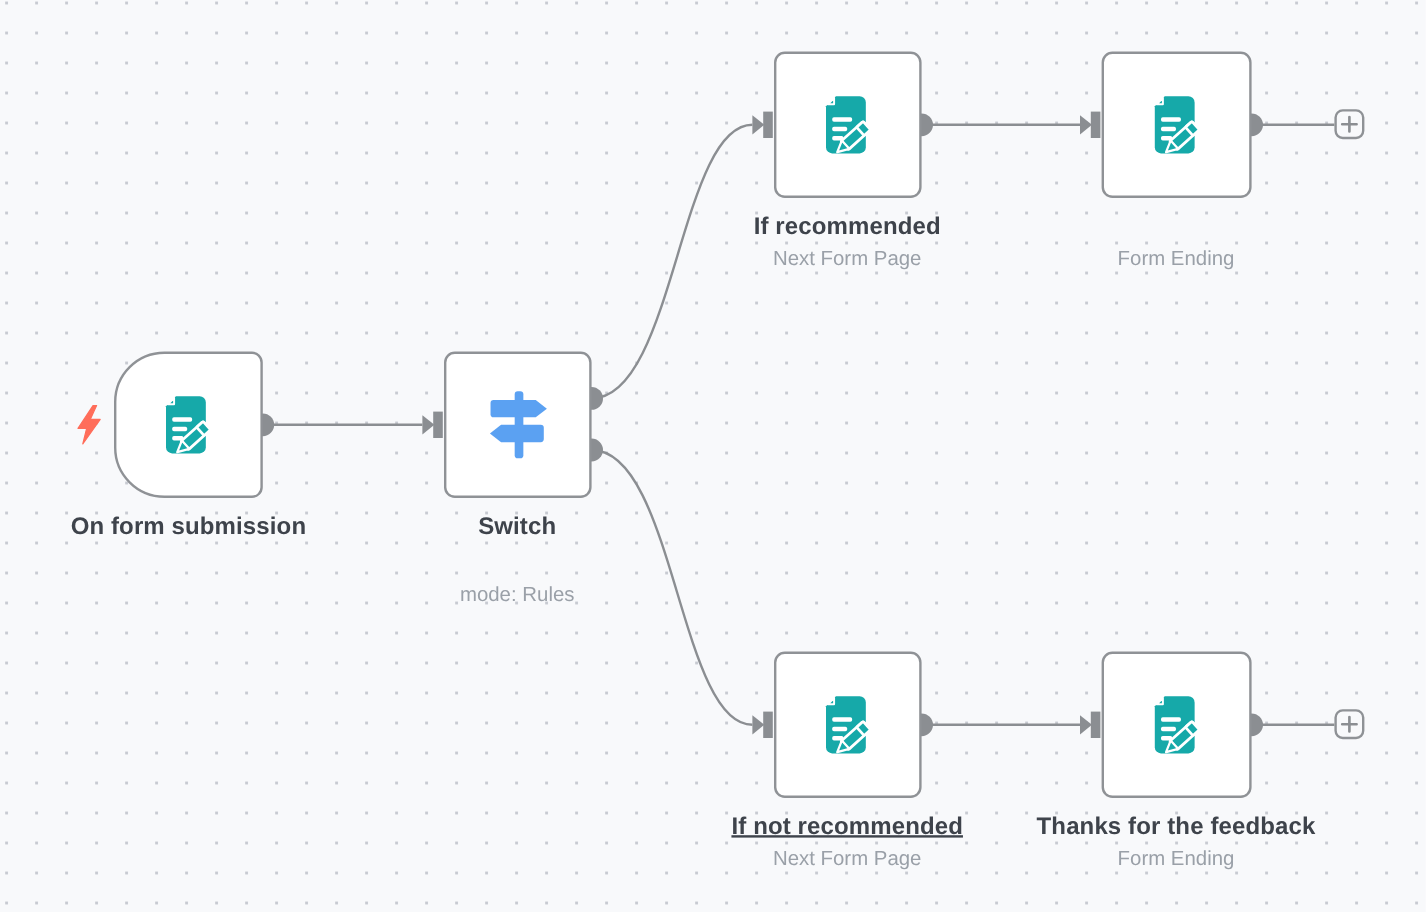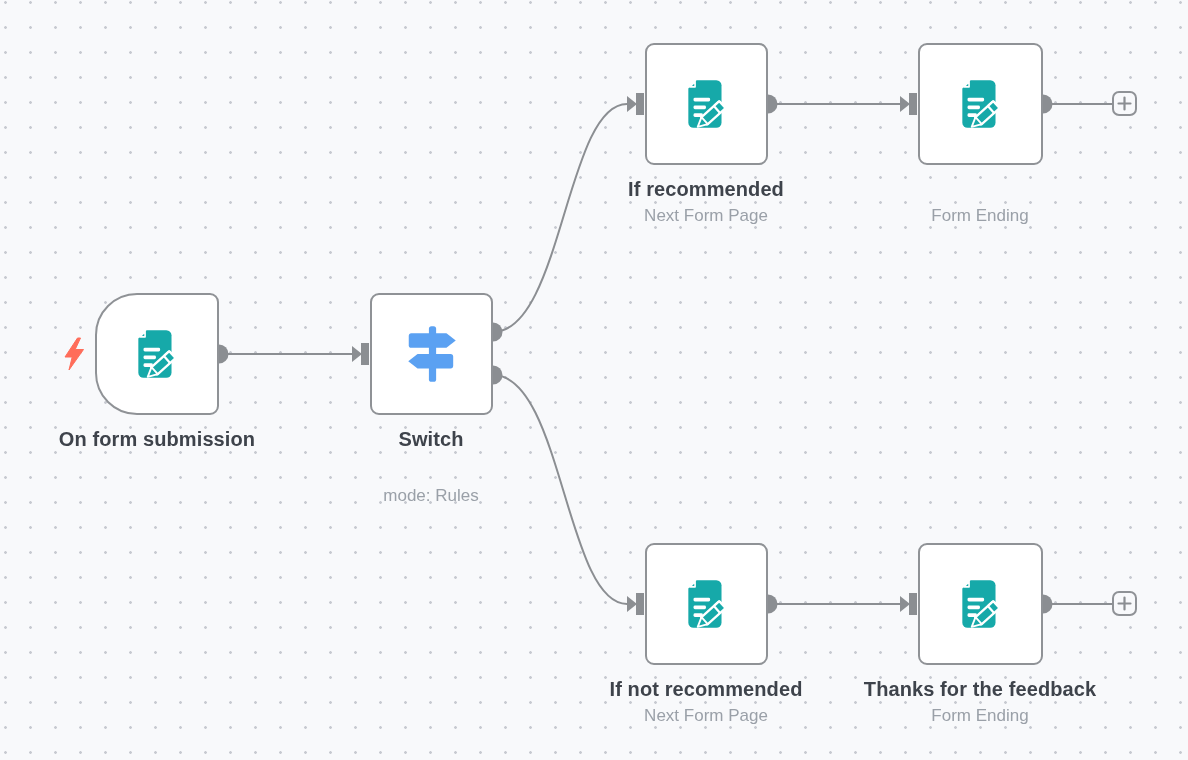--- a/index.html
+++ b/index.html
@@ -163,21 +163,21 @@
       <rect x="14" y="19" width="16" height="3.6" rx="1.4" fill="#ffffff"></rect>
       <rect x="14" y="26.5" width="12" height="3.6" rx="1.4" fill="#ffffff"></rect>
       <rect x="14" y="34" width="9" height="3.6" rx="1.4" fill="#ffffff"></rect>
       <g transform="translate(22.5,43) rotate(-42)">
         <rect x="2" y="-4.5" width="24" height="9" rx="1" fill="#16a9a9" stroke="#ffffff" stroke-width="2.2"></rect>
         <rect x="19" y="-4.5" width="7" height="9" rx="1" fill="#16a9a9" stroke="#ffffff" stroke-width="2.2"></rect>
         <path d="M-6 0 L3 -4.5 L3 4.5 Z" fill="#16a9a9" stroke="#ffffff" stroke-width="1.8" stroke-linejoin="round"></path>
       </g>
     </svg>
   </div>
-  <div class="node-label" style="left:706px;top:678px;">If not recommended</div>
+  <div class="node-label" style="left:706px;top:678px;text-decoration:underline;">If not recommended</div>
   <div class="node-subtitle" style="left:706px;top:706px;">Next Form Page</div>
 
   <div class="node" style="left:918px;top:543px;width:125px;height:122px;">
     <svg width="56" height="52" viewBox="0 0 54 50">
       <path d="M17 2 H36 a5 5 0 0 1 5 5 V43 a5 5 0 0 1 -5 5 H14 a5 5 0 0 1 -5 -5 V10 Z" fill="#16a9a9"></path>
       <path d="M15.5 3.5 L15.5 8.5 L10.5 8.5 Z" fill="#16a9a9" stroke="#ffffff" stroke-width="1.6" stroke-linejoin="round"></path>
       <rect x="14" y="19" width="16" height="3.6" rx="1.4" fill="#ffffff"></rect>
       <rect x="14" y="26.5" width="12" height="3.6" rx="1.4" fill="#ffffff"></rect>
       <rect x="14" y="34" width="9" height="3.6" rx="1.4" fill="#ffffff"></rect>
       <g transform="translate(22.5,43) rotate(-42)">

